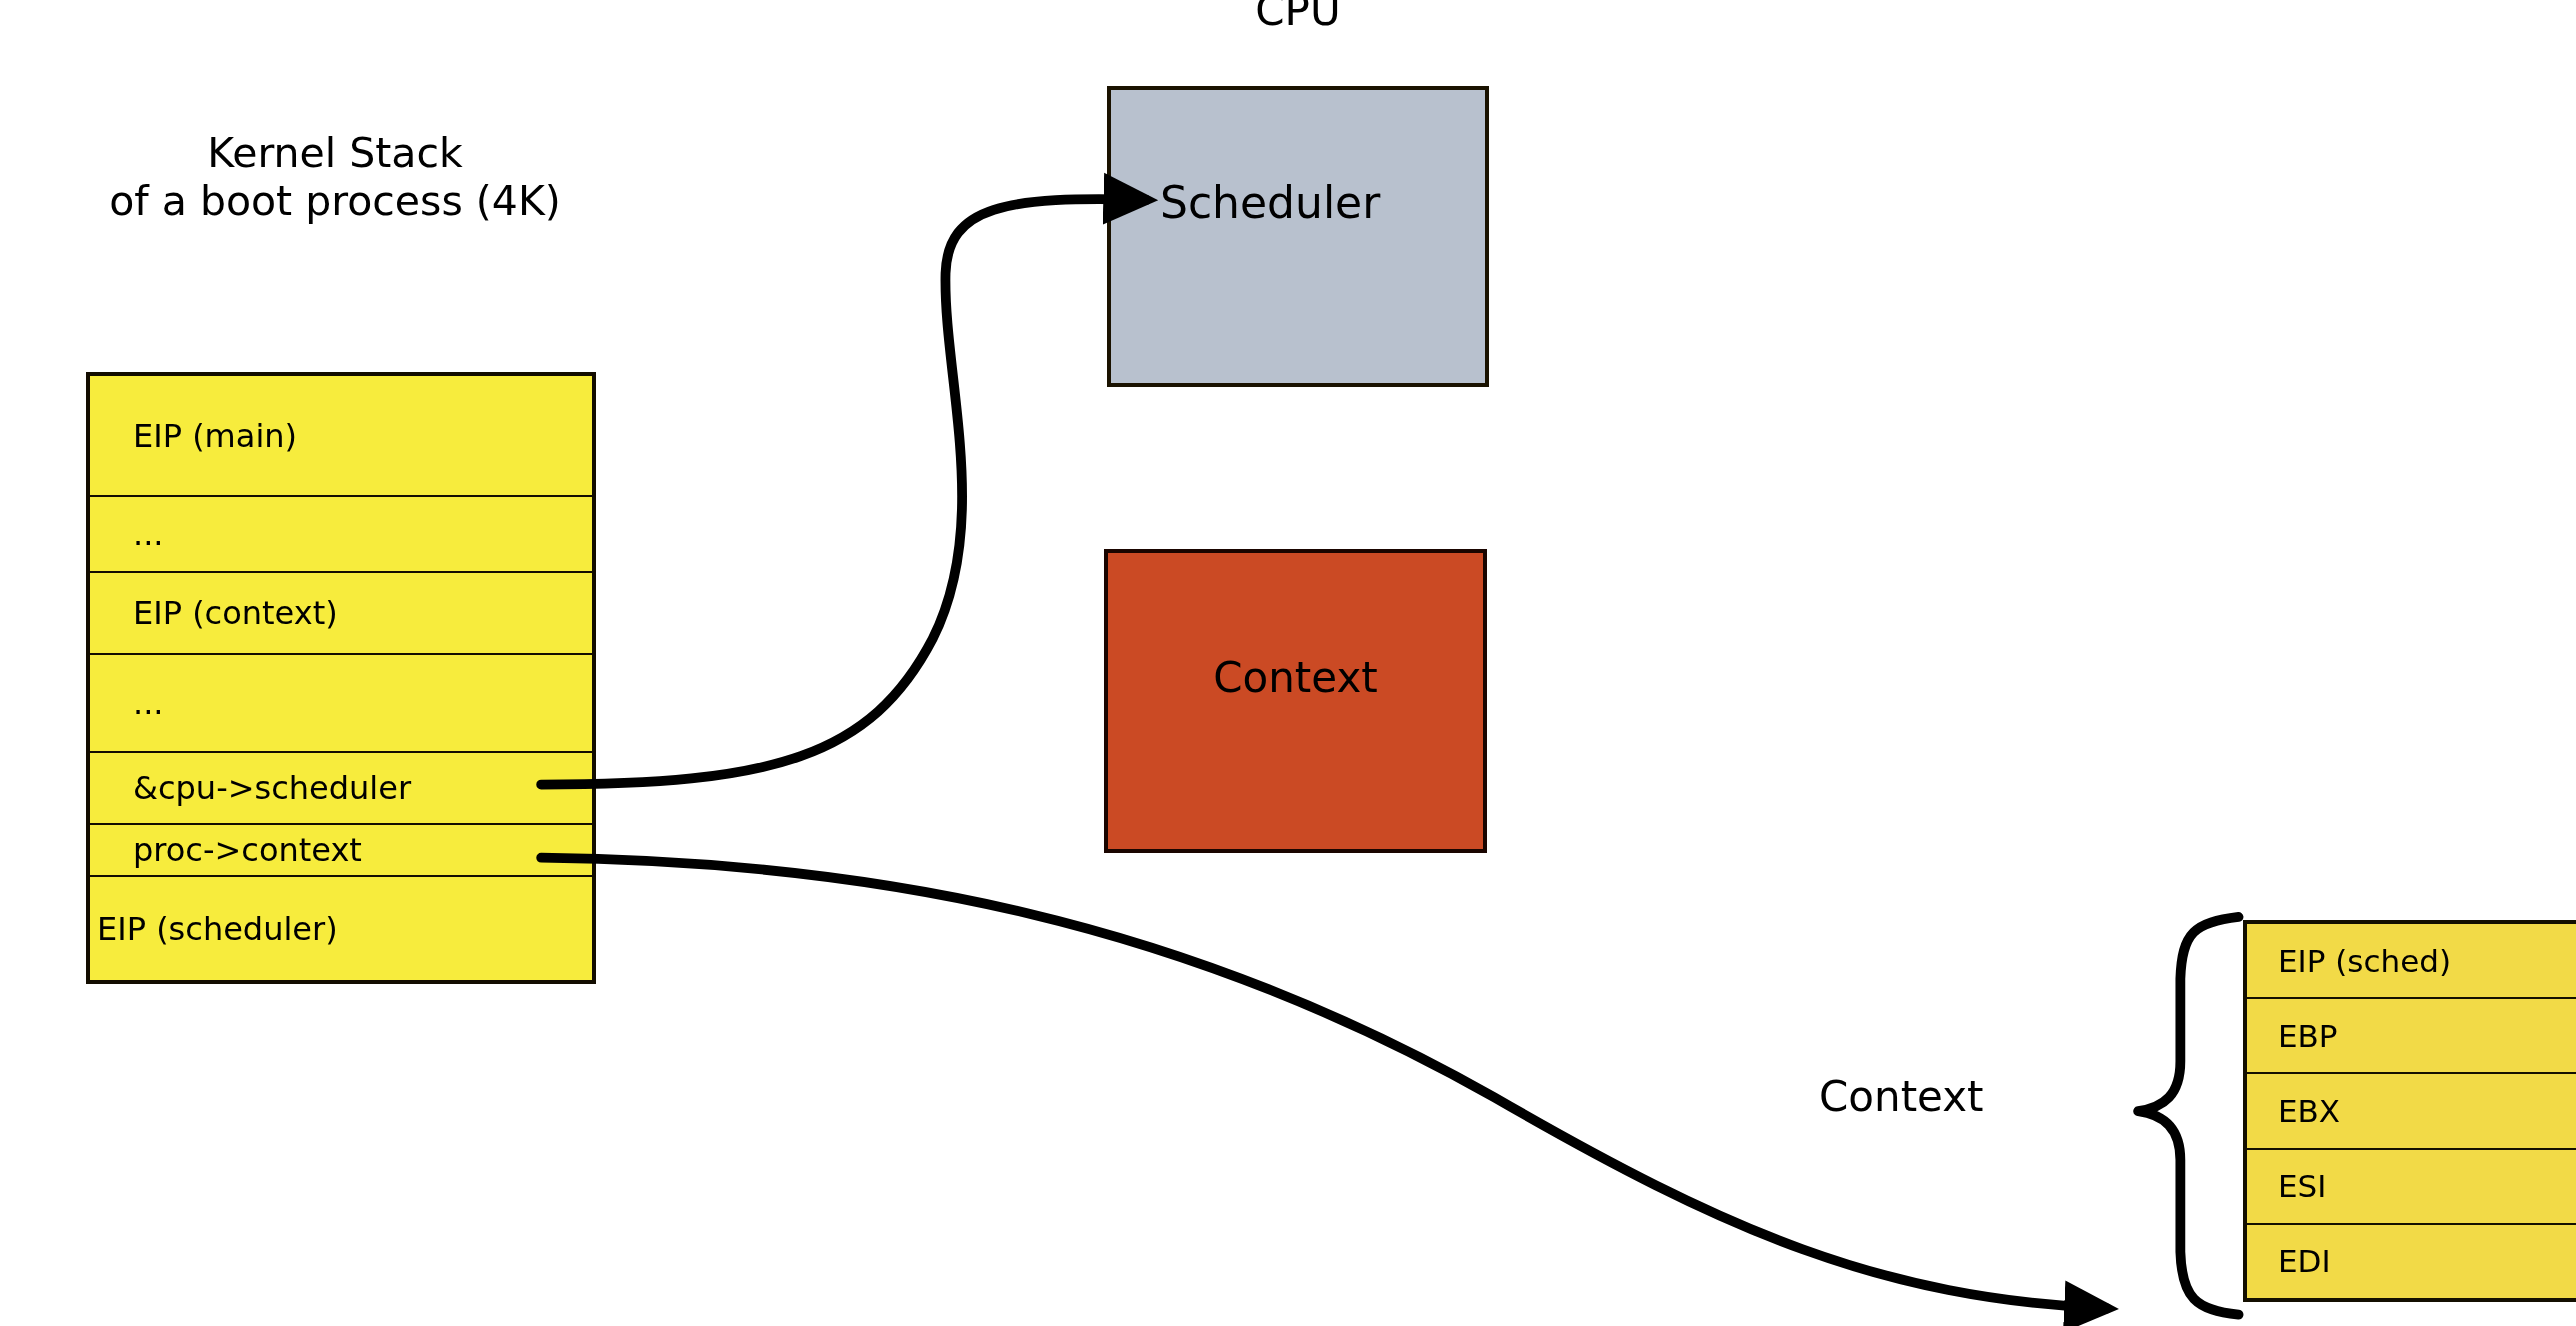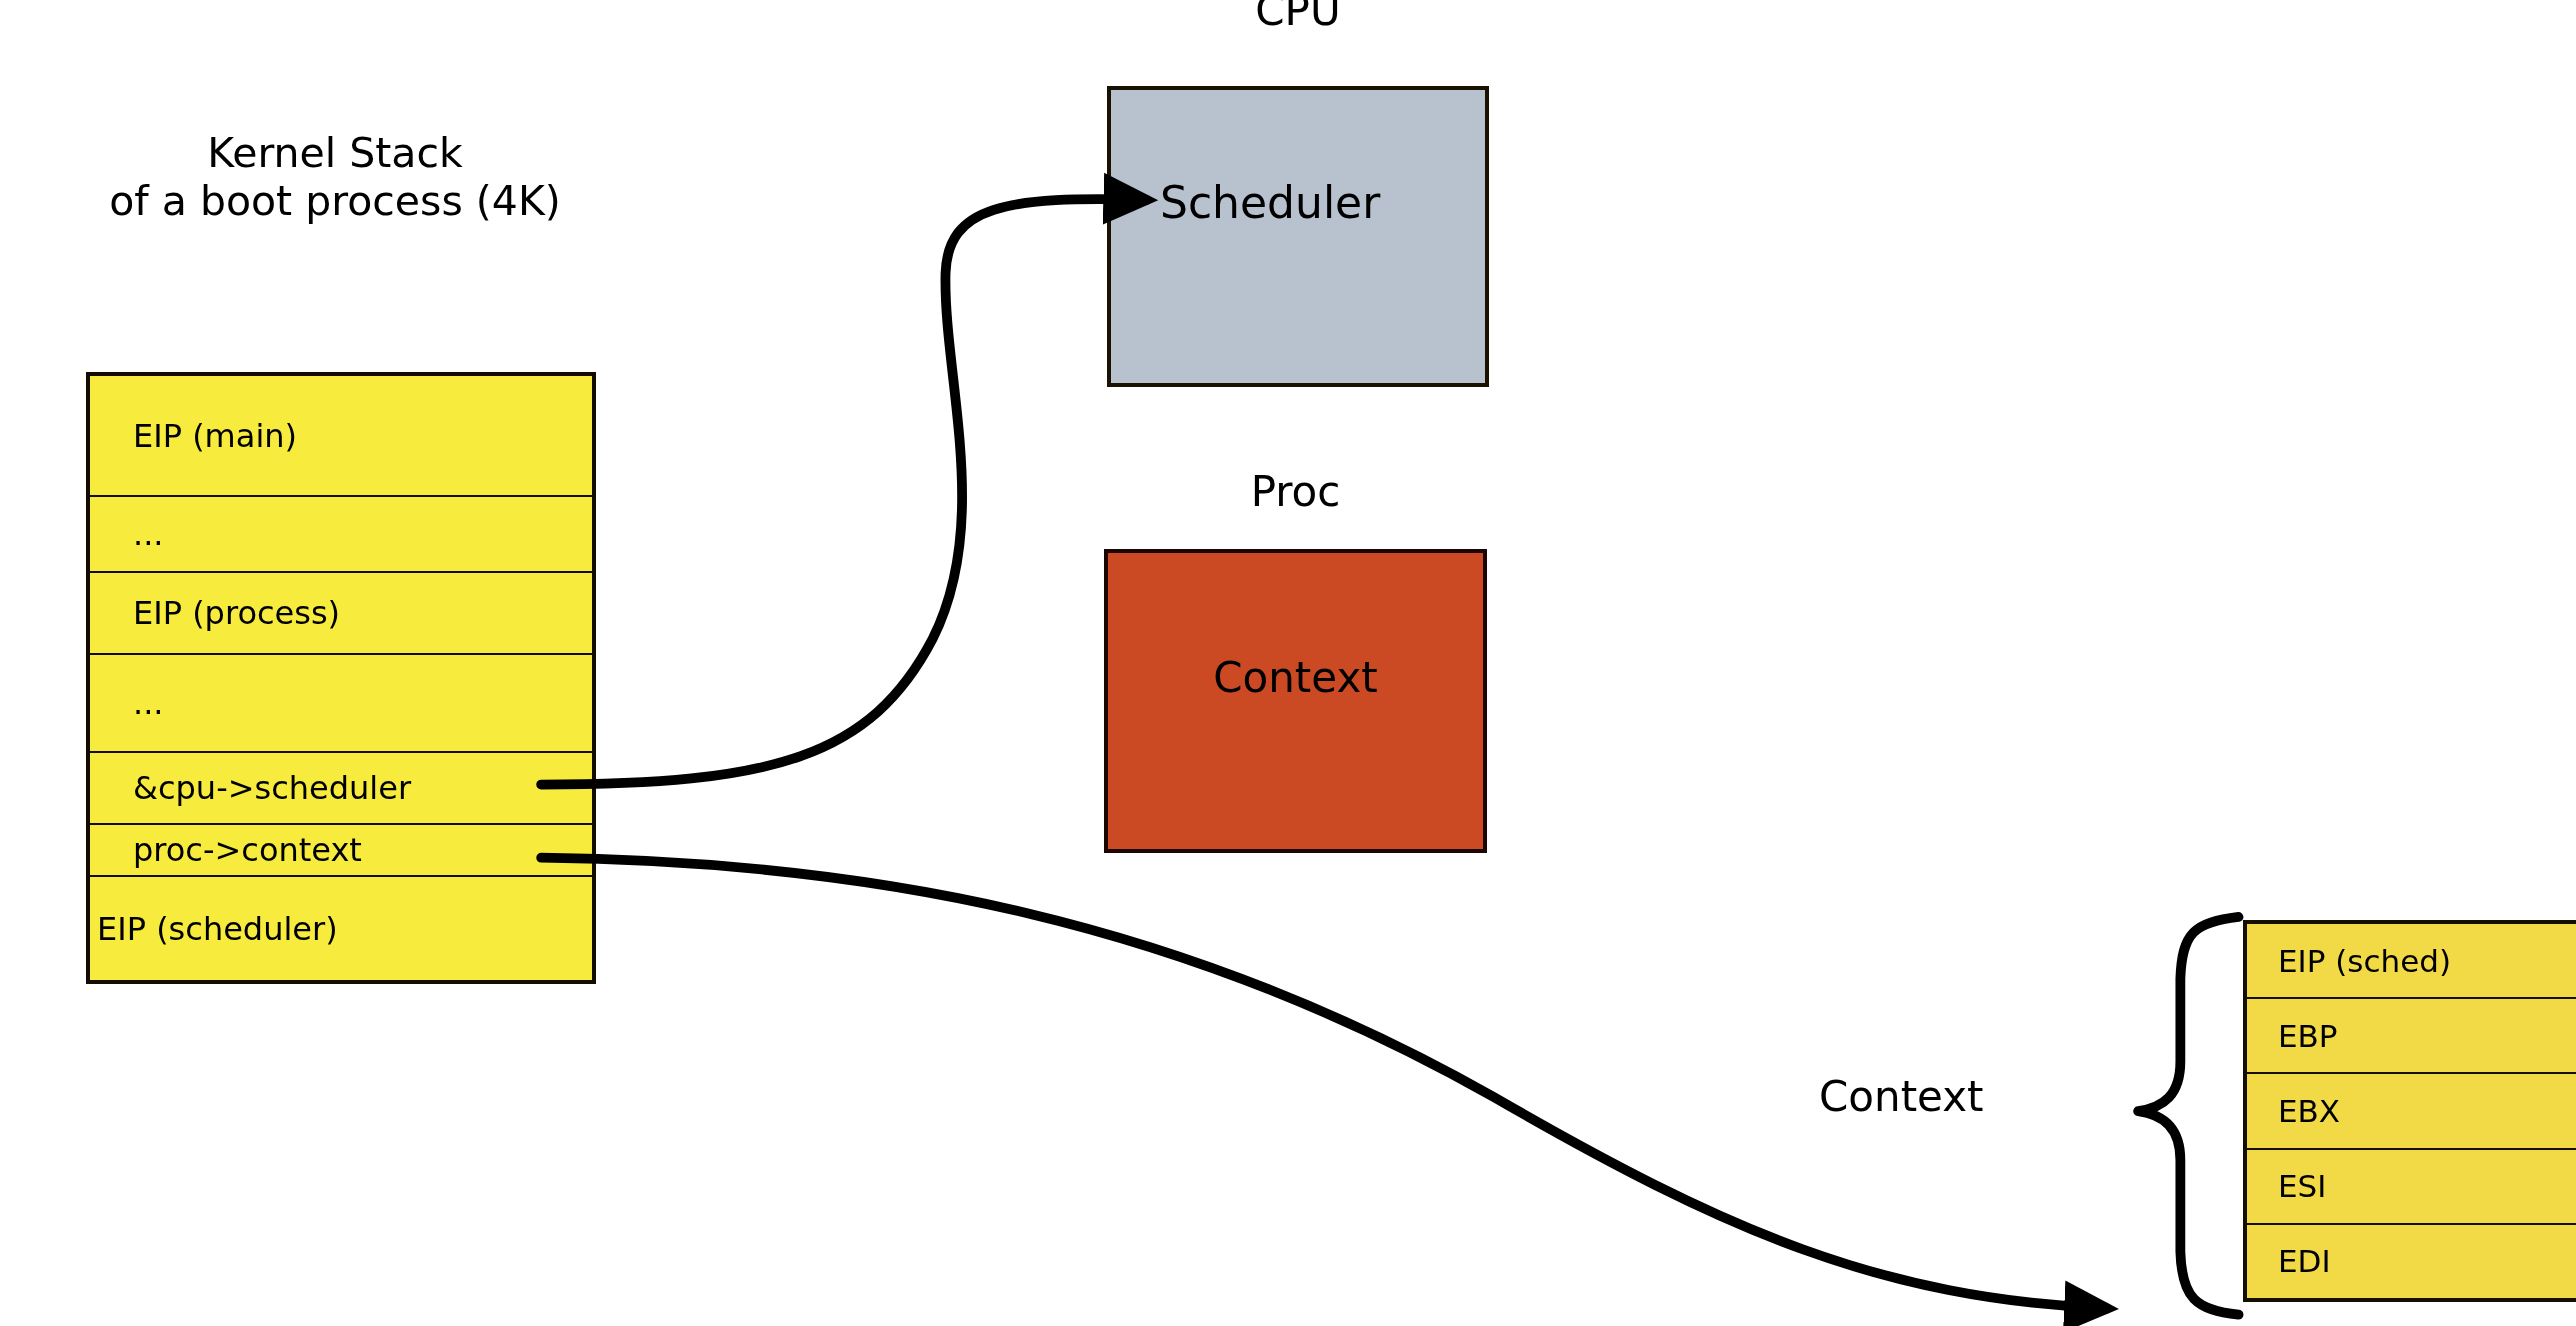--- a/index.html
+++ b/index.html
@@ -169,32 +169,31 @@
 <body>
 
 <div id="stage">
 
   <div class="title-kernel">Kernel Stack
 of a boot process (4K)</div>
 
   <div class="stack-table">
     <div class="stack-row" style="height:121px">EIP (main)</div>
     <div class="stack-row" style="height:76px">...</div>
-    <div class="stack-row" style="height:82px">EIP (process)</div>
+    <div class="stack-row" style="height:82px">EIP (context)</div>
     <div class="stack-row" style="height:98px">...</div>
     <div class="stack-row" style="height:72px">&amp;cpu-&gt;scheduler</div>
     <div class="stack-row" style="height:52px">proc-&gt;context</div>
     <div class="stack-row" style="flex:1 1 auto">EIP (scheduler)</div>
   </div>
 
   <div class="box-title title-cpu">CPU</div>
   <div class="cpu-box"></div>
   <div class="cpu-label">Scheduler</div>
 
-  <div class="box-title title-proc">Proc</div>
   <div class="proc-box"></div>
   <div class="proc-label">Context</div>
 
   <div class="ctx-table">
     <div class="ctx-row">EIP (sched)</div>
     <div class="ctx-row">EBP</div>
     <div class="ctx-row">EBX</div>
     <div class="ctx-row">ESI</div>
     <div class="ctx-row">EDI</div>
   </div>

